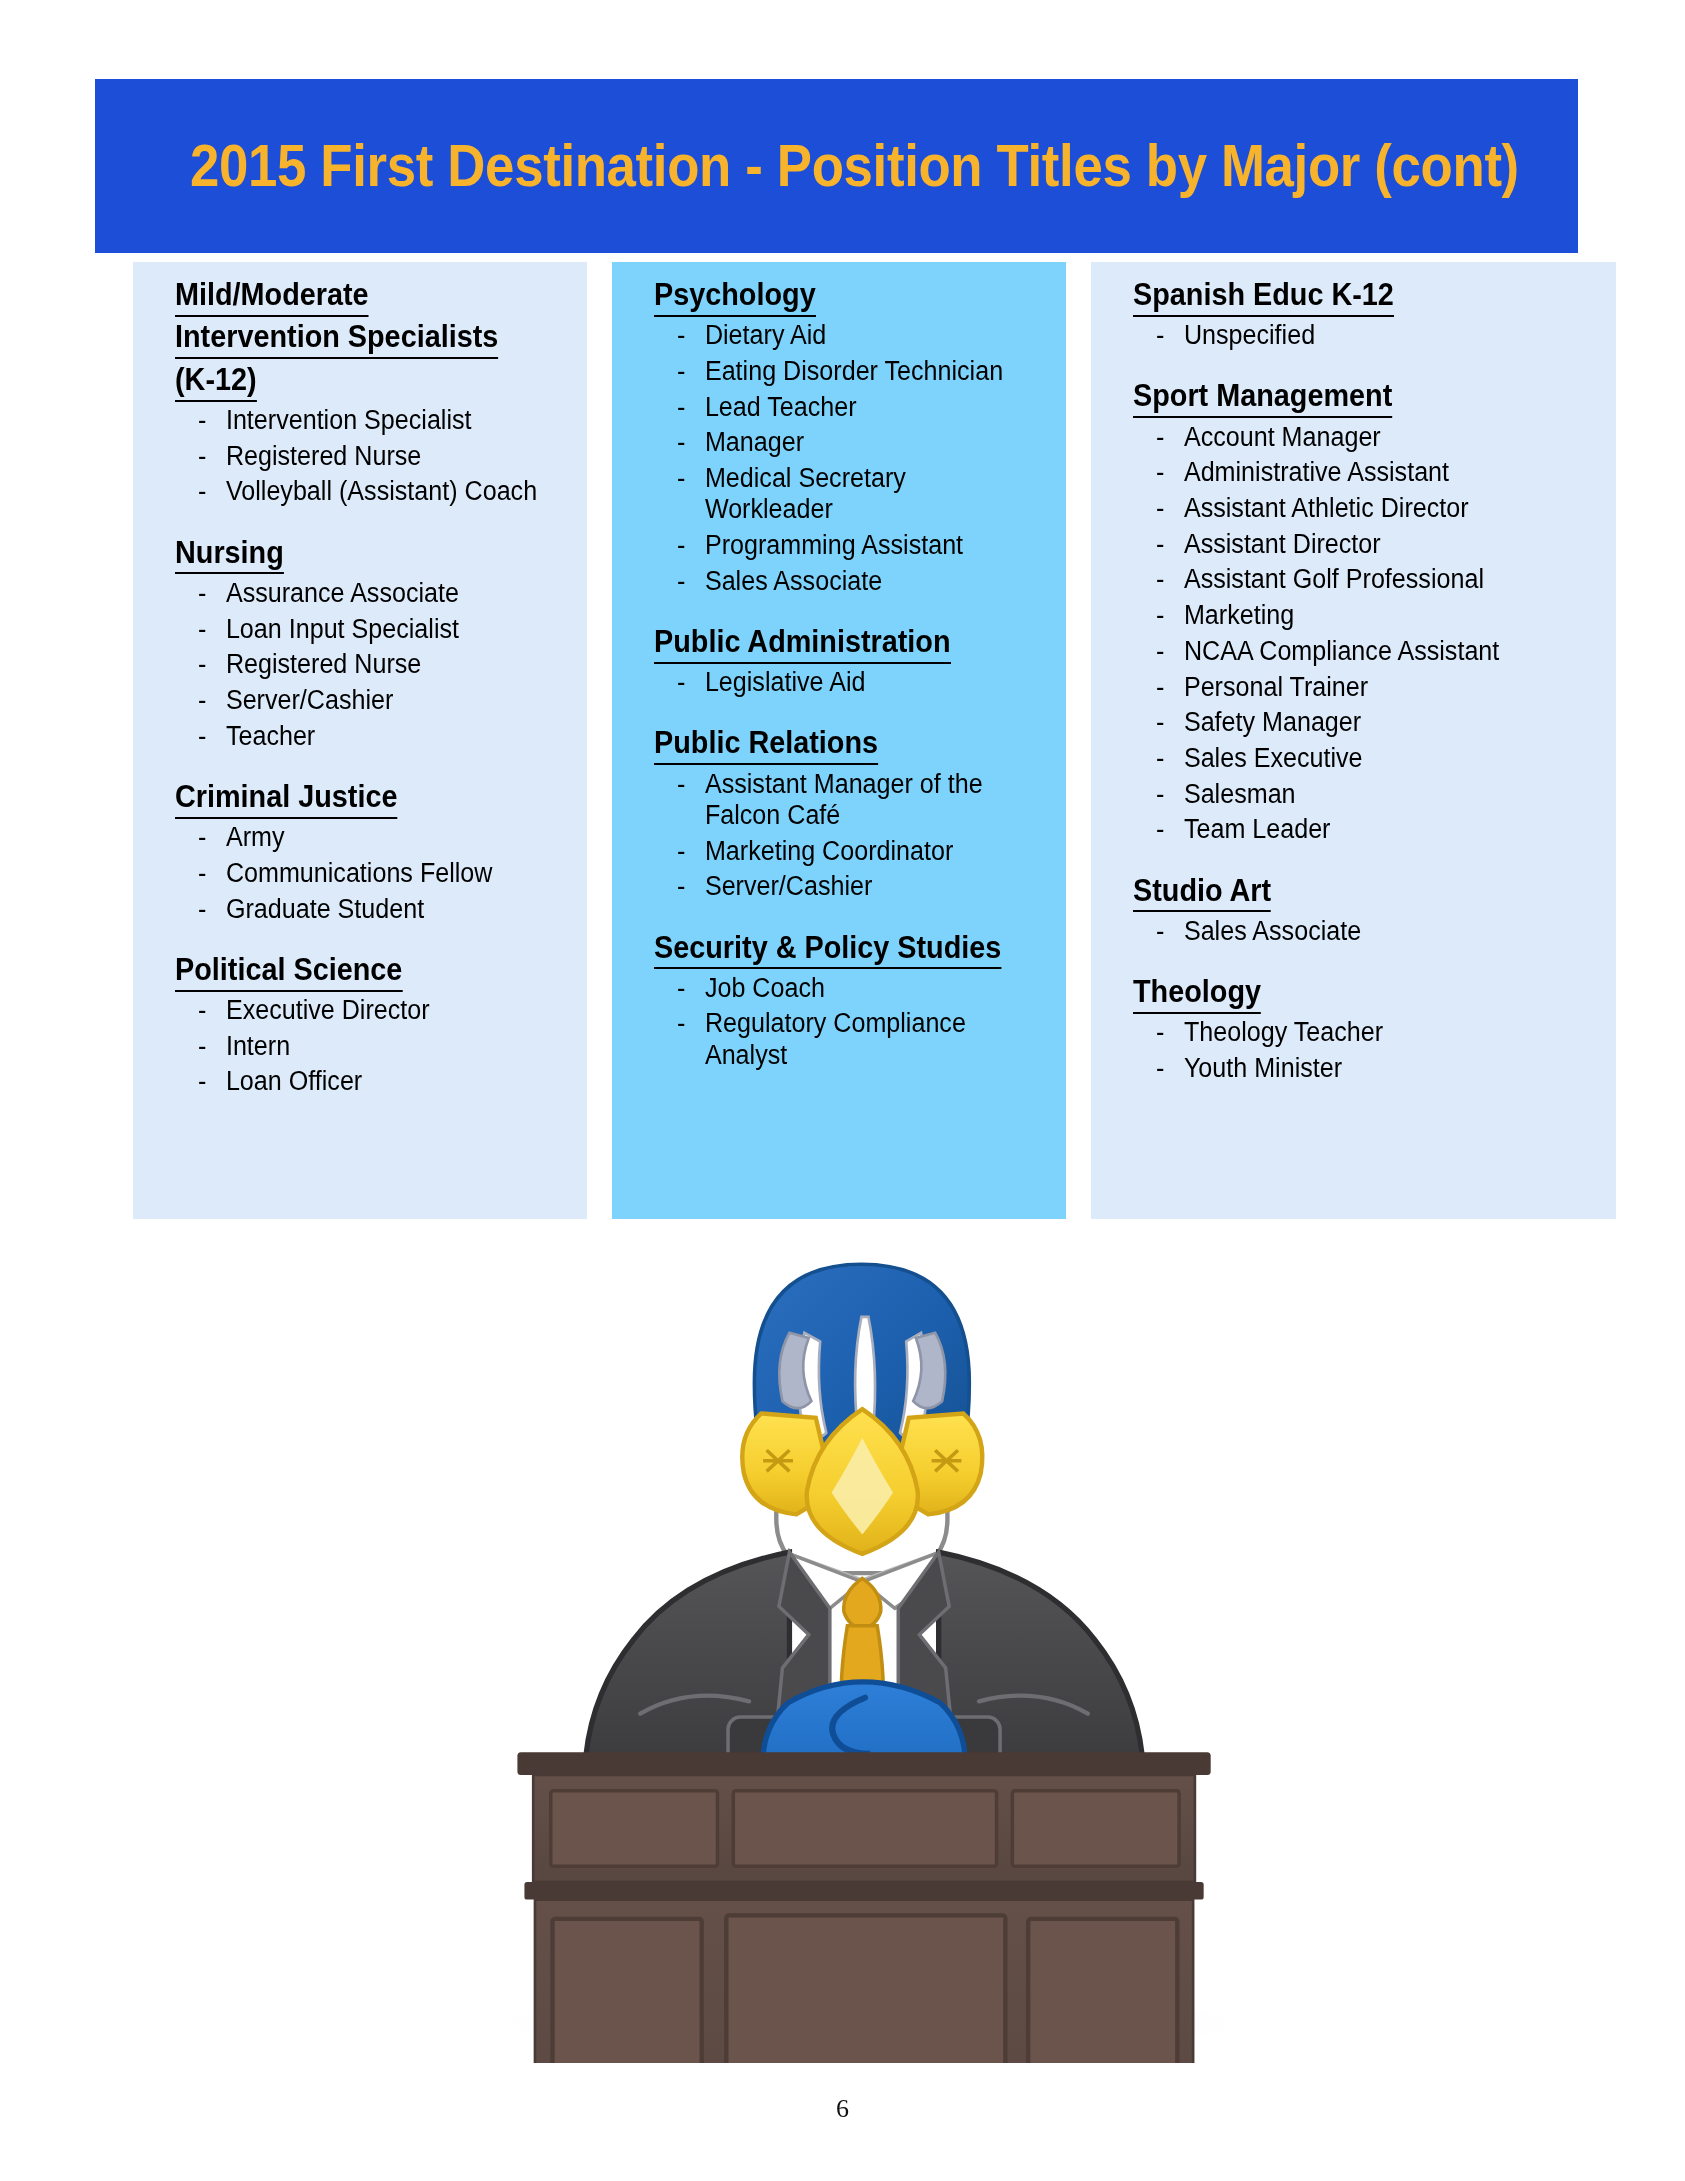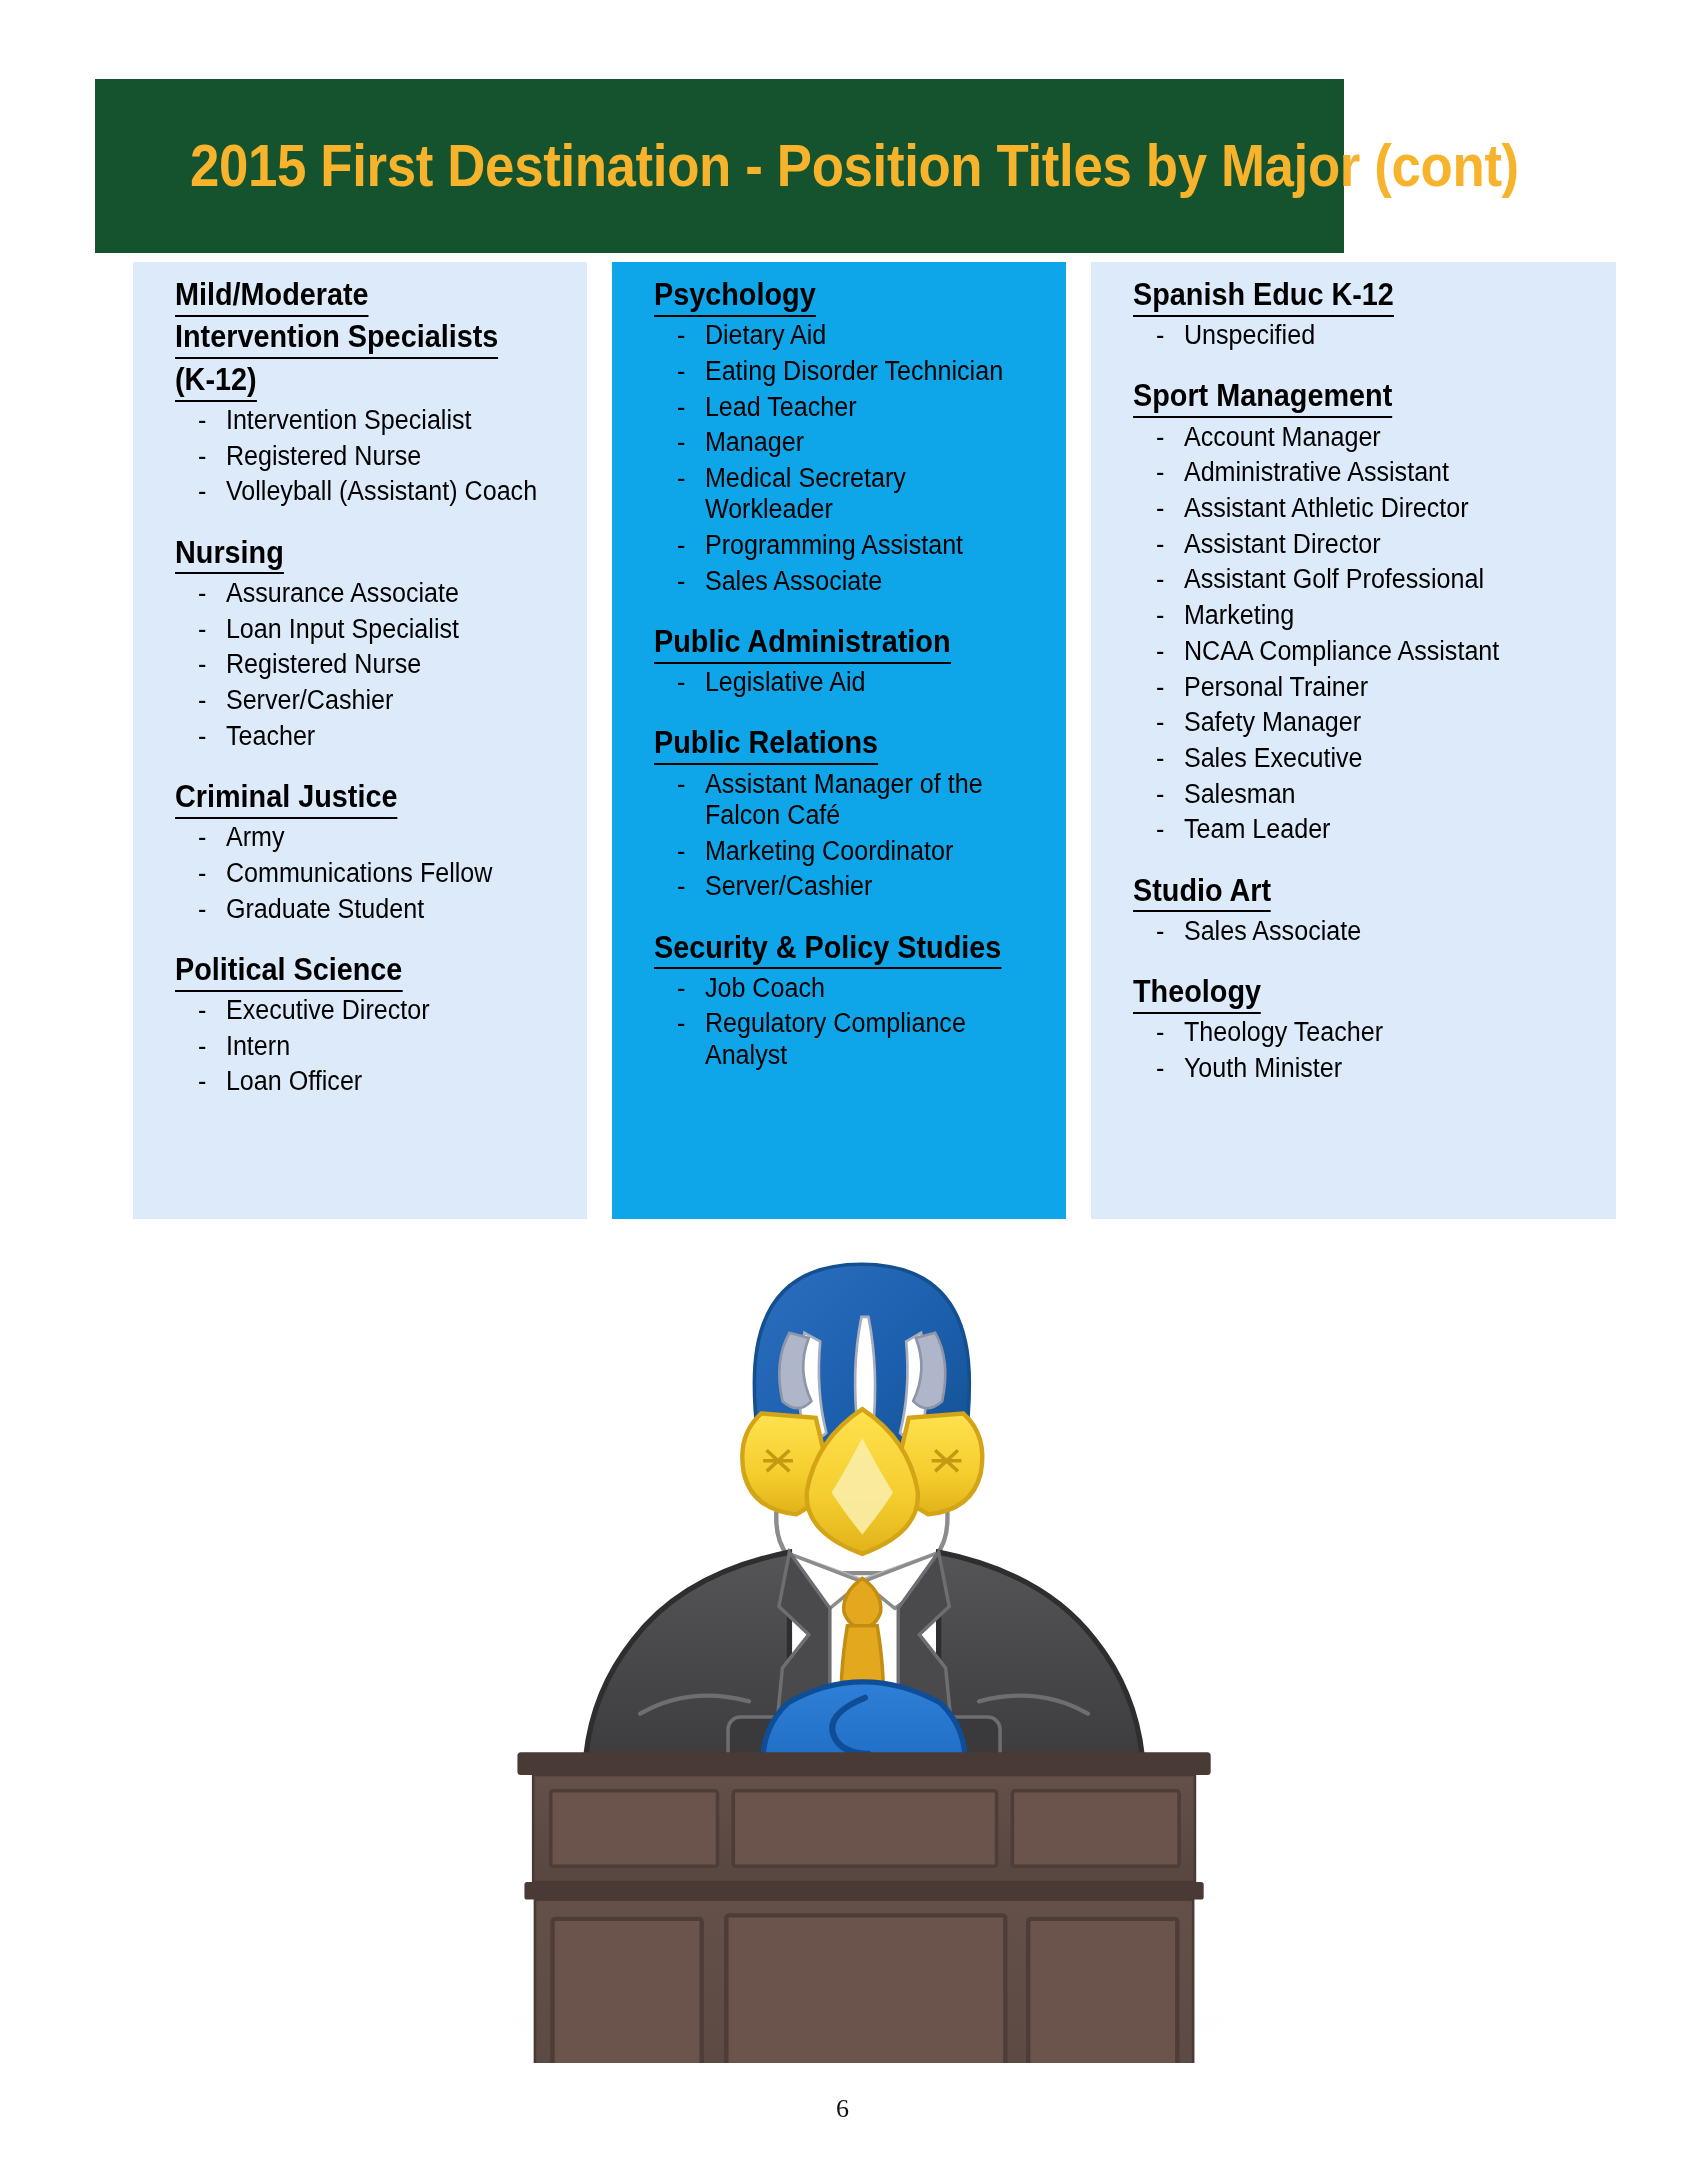--- a/index.html
+++ b/index.html
@@ -13,23 +13,23 @@
     position: relative;
     font-family: "Liberation Sans", sans-serif;
     overflow: hidden;
   }
 
   
   #title-banner {
     position: absolute;
     left: 95px;
     top: 79px;
-    width: 1249px;
+    width: 1483px;
     height: 174px;
-    background: #14532d;
+    background: #1d4ed8;
     display: flex;
     align-items: center;
     text-align: right;
   }
   #title-text {
     color: #F7B32B;
     font-size: 60px;
     font-weight: bold;
     letter-spacing: -0.4px;
     transform: scaleX(0.88);
@@ -49,21 +49,21 @@
     display: flex;
     gap: 24.6px;
     padding-left: 38px;
   }
   .column {
     box-sizing: border-box;
     padding: 14px 12.3px 16px 42px;
     position: relative;
   }
   .col-blue  { background: #DCEAF9; }
-  .col-peach { background: #0ea5e9; }
+  .col-peach { background: #7dd3fc; }
   #col-1 { width: 478px; }
   #col-2 { width: 478px; }
   #col-3 { width: 553px; }
 
   .major-block { margin-bottom: 26px; }
   .major-block:last-child { margin-bottom: 0; }
 
   .major-heading {
     font-size: 32px;
     font-weight: bold;

